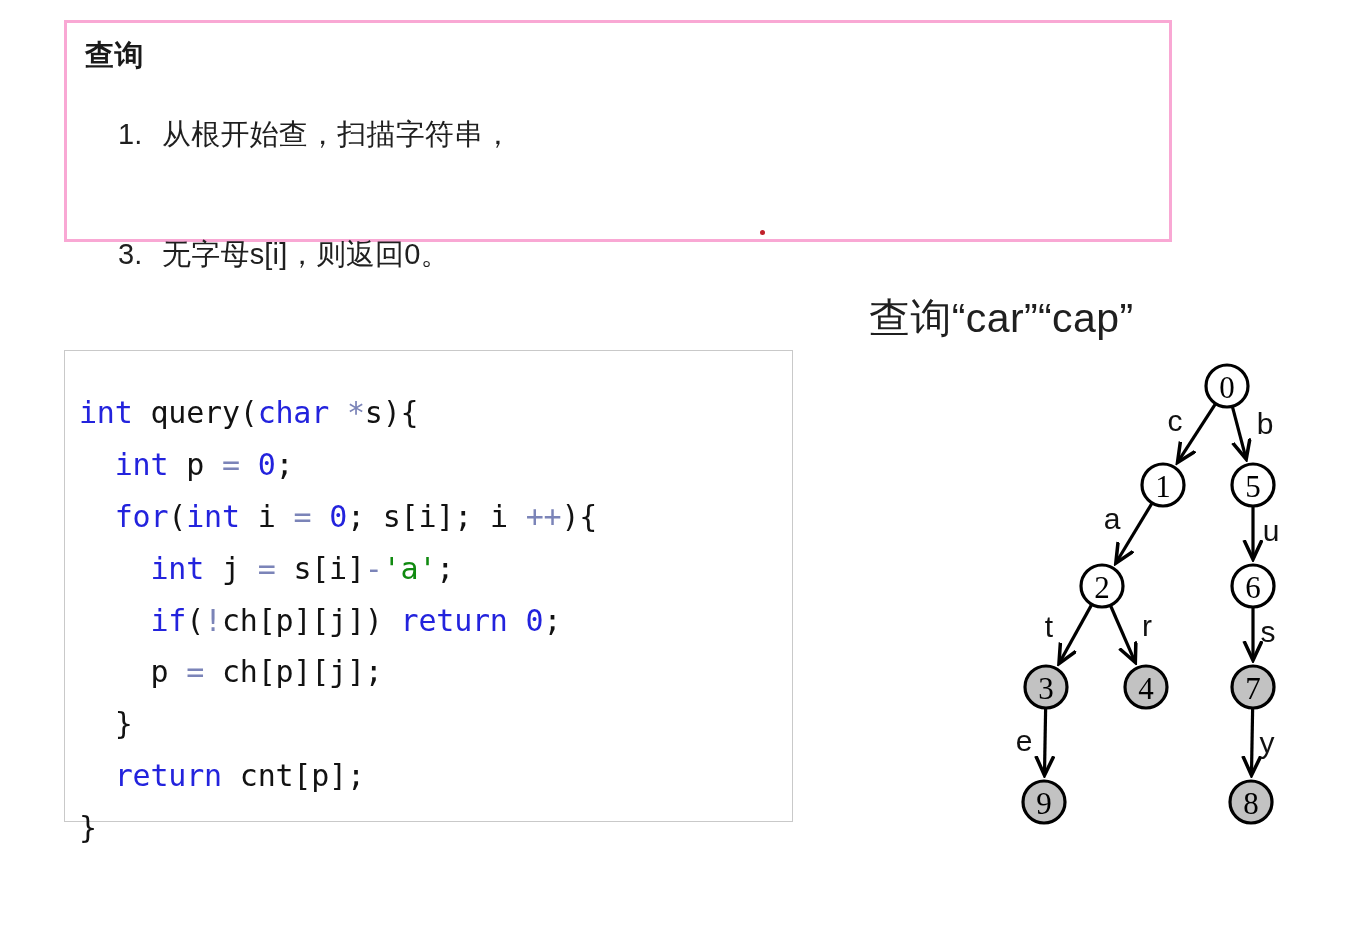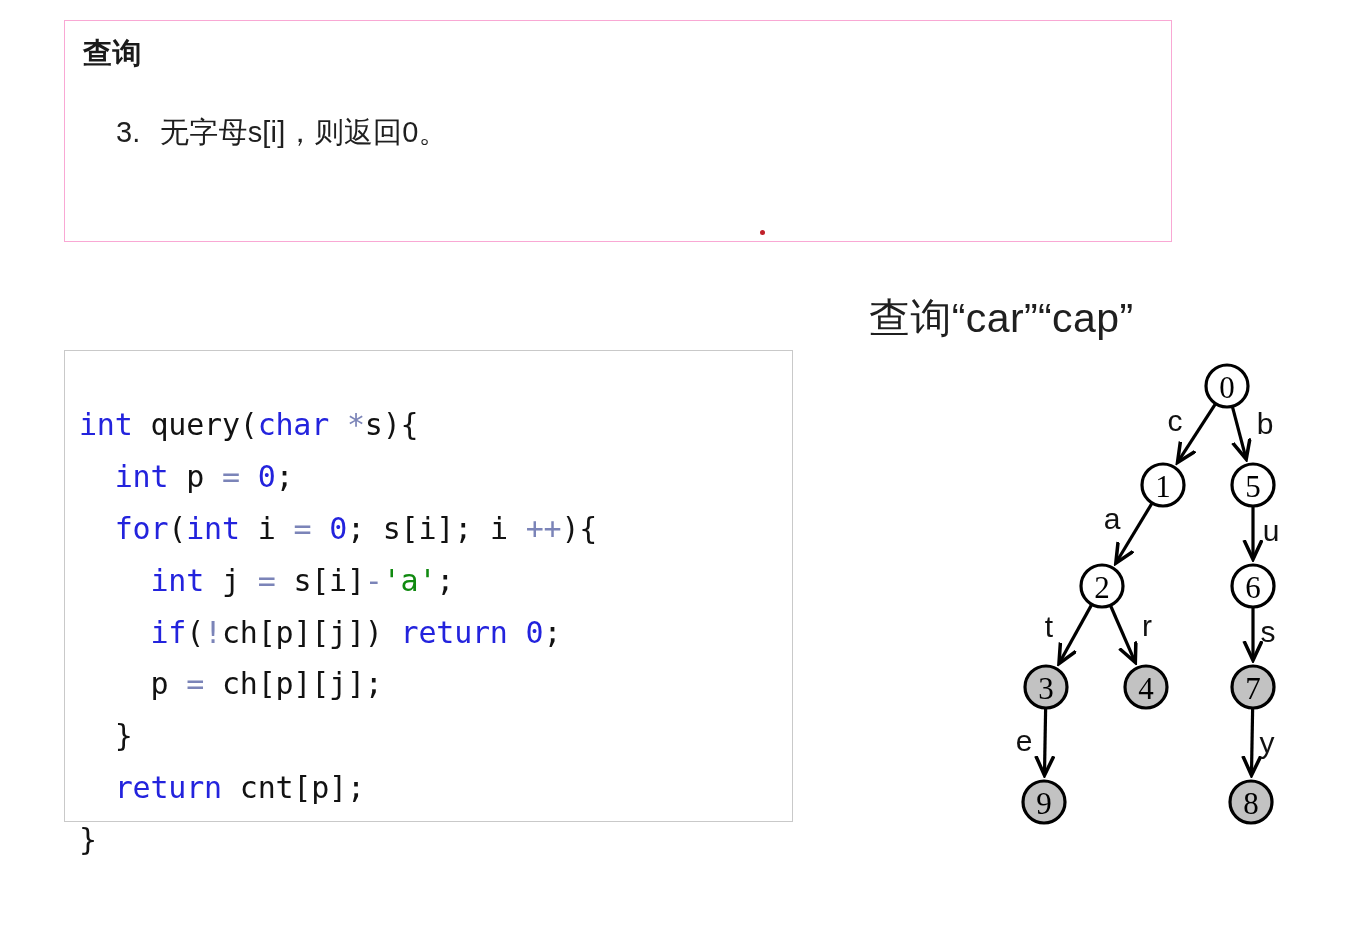--- a/index.html
+++ b/index.html
@@ -16,21 +16,21 @@
   }
 
   
   #notes-panel {
     position: absolute;
     left: 64px;
     top: 20px;
     width: 1108px;
     height: 222px;
     box-sizing: border-box;
-    border: 1px solid #f9a8d4;
+    border: 3px solid #f9a8d4;
     background: #ffffff;
     padding: 14px 18px 0 18px;
   }
   #notes-title {
     font-size: 29px;
     font-weight: bold;
     color: #1a1a1a;
     line-height: 1.28;
     letter-spacing: 0.5px;
   }
@@ -70,21 +70,21 @@
   
   #code-panel {
     position: absolute;
     left: 64px;
     top: 350px;
     width: 729px;
     height: 472px;
     box-sizing: border-box;
     border: 1px solid #c9c9c9;
     background: #ffffff;
-    padding: 18px 0 0 14px;
+    padding: 6px 0 0 14px;
   }
   #code-block {
     font-family: "DejaVu Sans Mono", monospace;
     font-size: 30px;
     line-height: 1.73;
     white-space: pre;
     color: #121212;
     letter-spacing: -0.2px;
   }
   .kw   { color: #2323dd; }
@@ -120,20 +120,23 @@
     fill: #111111;
     text-anchor: middle;
     dominant-baseline: central;
   }
 </style>
 </head>
 <body>
 
 <div id="notes-panel">
   <div id="notes-title">查询</div>
+  <div class="note-line">
+    <span class="note-num">1.</span><span>从根开始查，扫描字符串，</span>
+  </div>
   <div class="note-line">
     <span class="note-num">3.</span><span>无字母s[i]，则返回0。</span>
   </div>
 </div>
 <div id="red-dot"></div>
 
 <div id="query-caption">查询“car”“cap”</div>
 
 <div id="code-panel">
   <pre id="code-block"><span class="kw">int</span><span class="pl"> query(</span><span class="kw">char</span><span class="pl"> </span><span class="op">*</span><span class="pl">s){</span>

